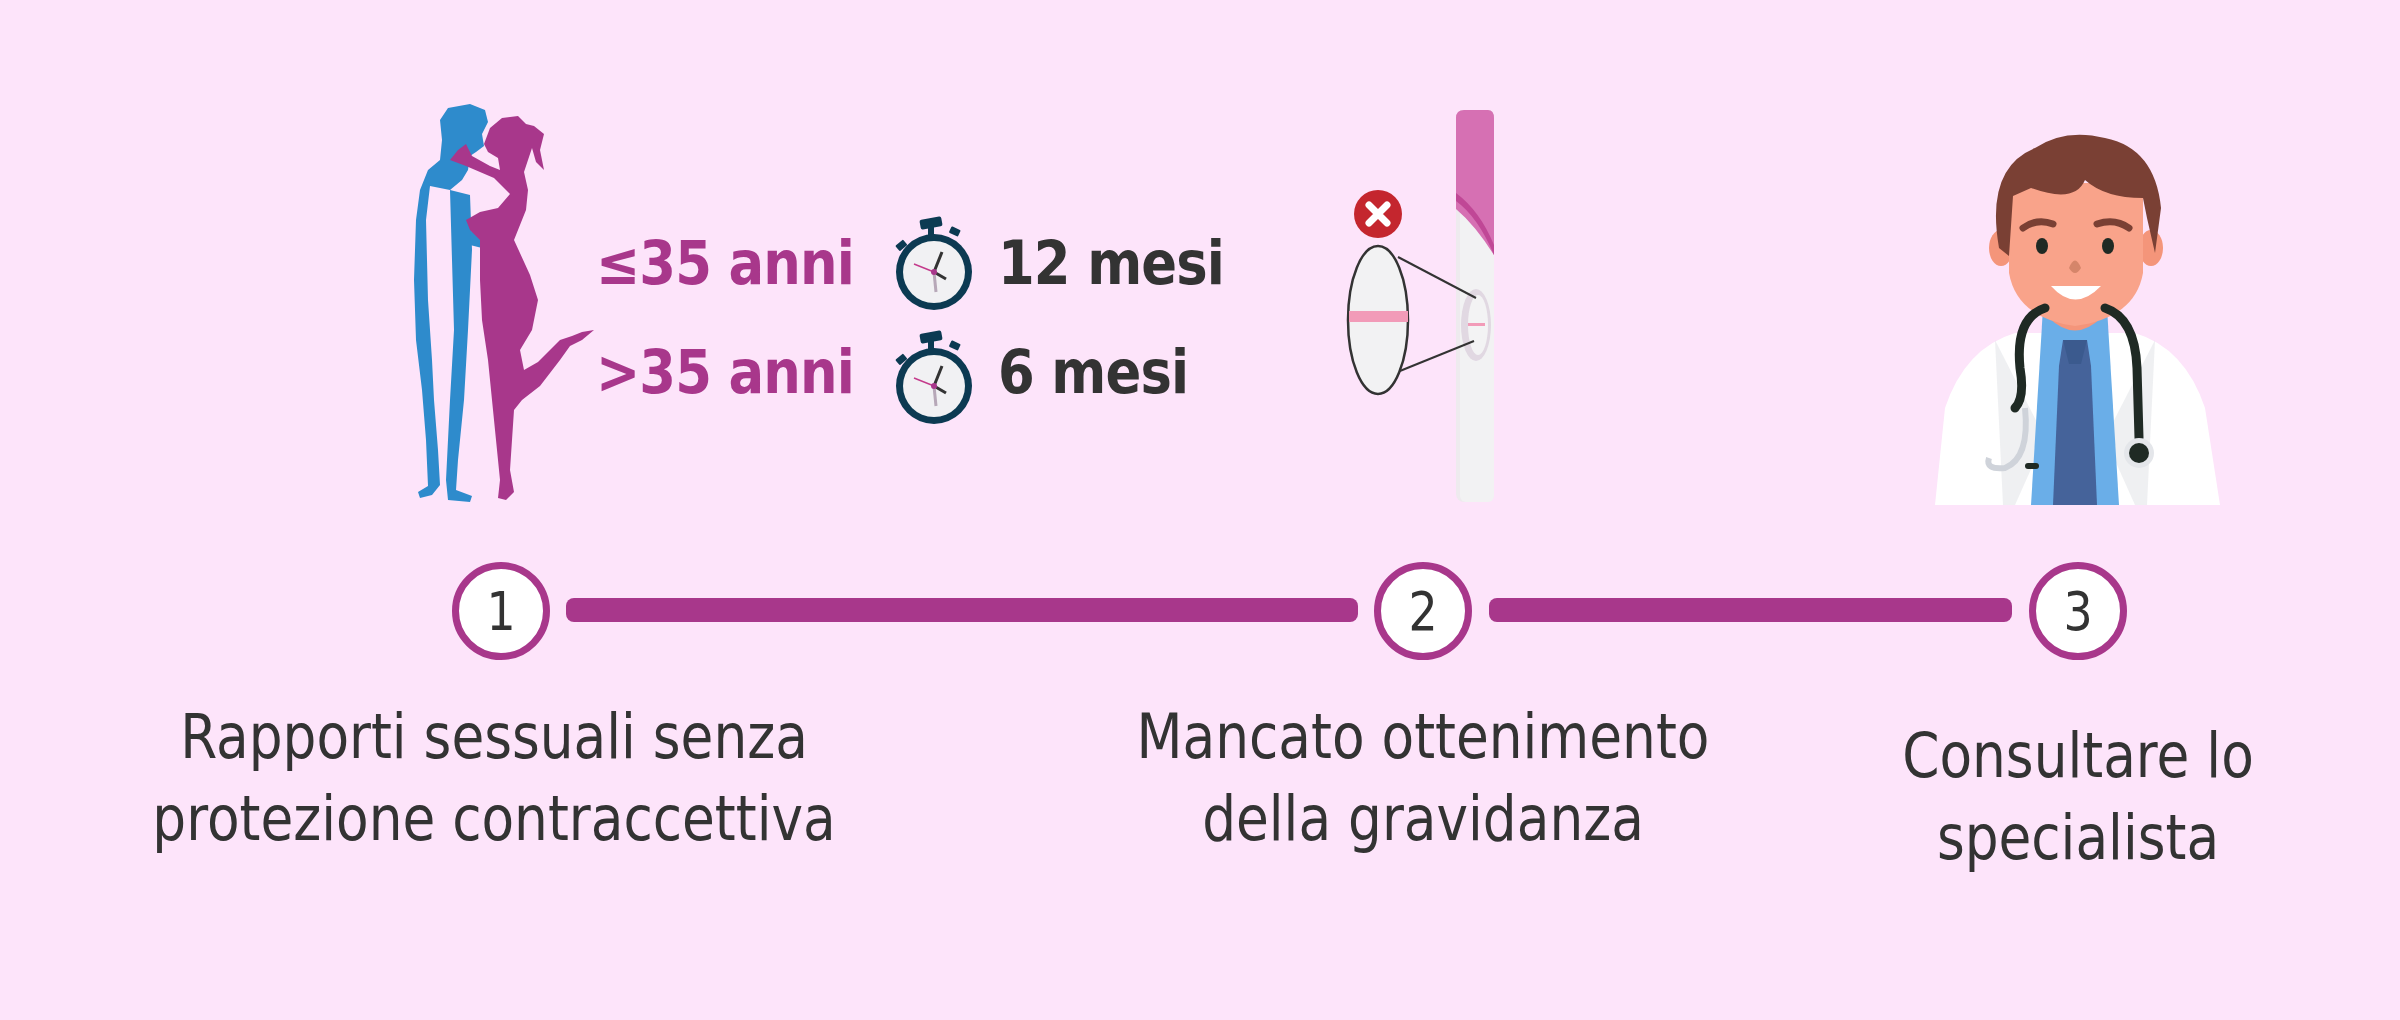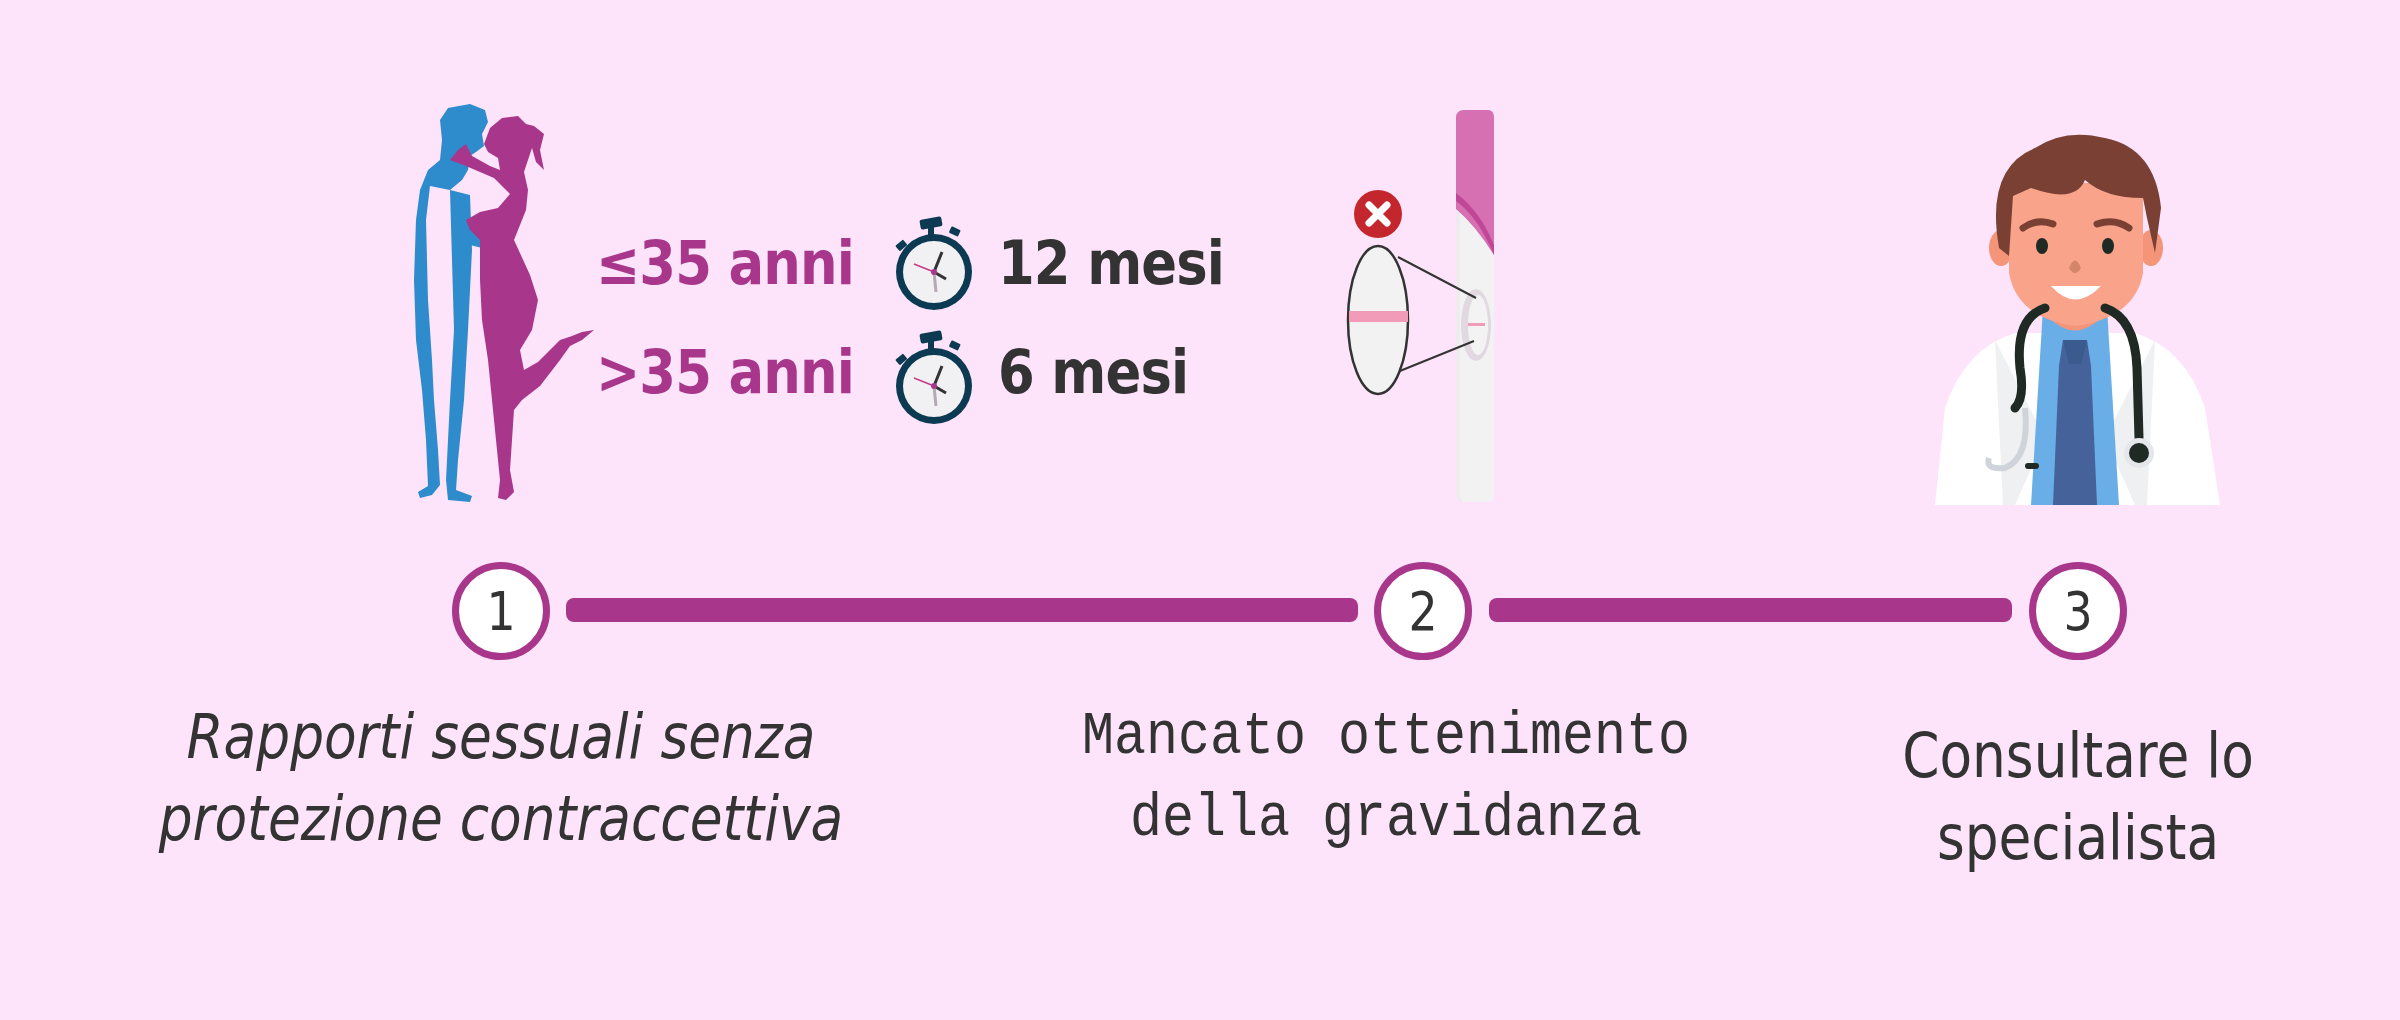--- a/index.html
+++ b/index.html
@@ -149,24 +149,24 @@
 </div>
 <div class="connector" style="left:566px; top:598px; width:792px;"></div>
 <div class="step-circle" style="left:1374px; top:562px;">
   <span class="step-num">2</span>
 </div>
 <div class="connector" style="left:1489px; top:598px; width:523px;"></div>
 <div class="step-circle" style="left:2029px; top:562px;">
   <span class="step-num">3</span>
 </div>
 
-<div class="caption" style="left:101px; top:696px; width:800px;font-style:italic;">
+<div class="caption" style="left:94px; top:696px; width:800px;">
   <span>Rapporti sessuali senza</span>
   <span>protezione contraccettiva</span>
 </div>
-<div class="caption" style="left:986px; top:696px; width:800px;font-family:Liberation Mono, monospace;">
+<div class="caption" style="left:1023px; top:696px; width:800px;">
   <span>Mancato ottenimento</span>
   <span>della gravidanza</span>
 </div>
 <div class="caption" style="left:1778px; top:715px; width:600px;">
   <span>Consultare lo</span>
   <span>specialista</span>
 </div>
 
 </body></html>

